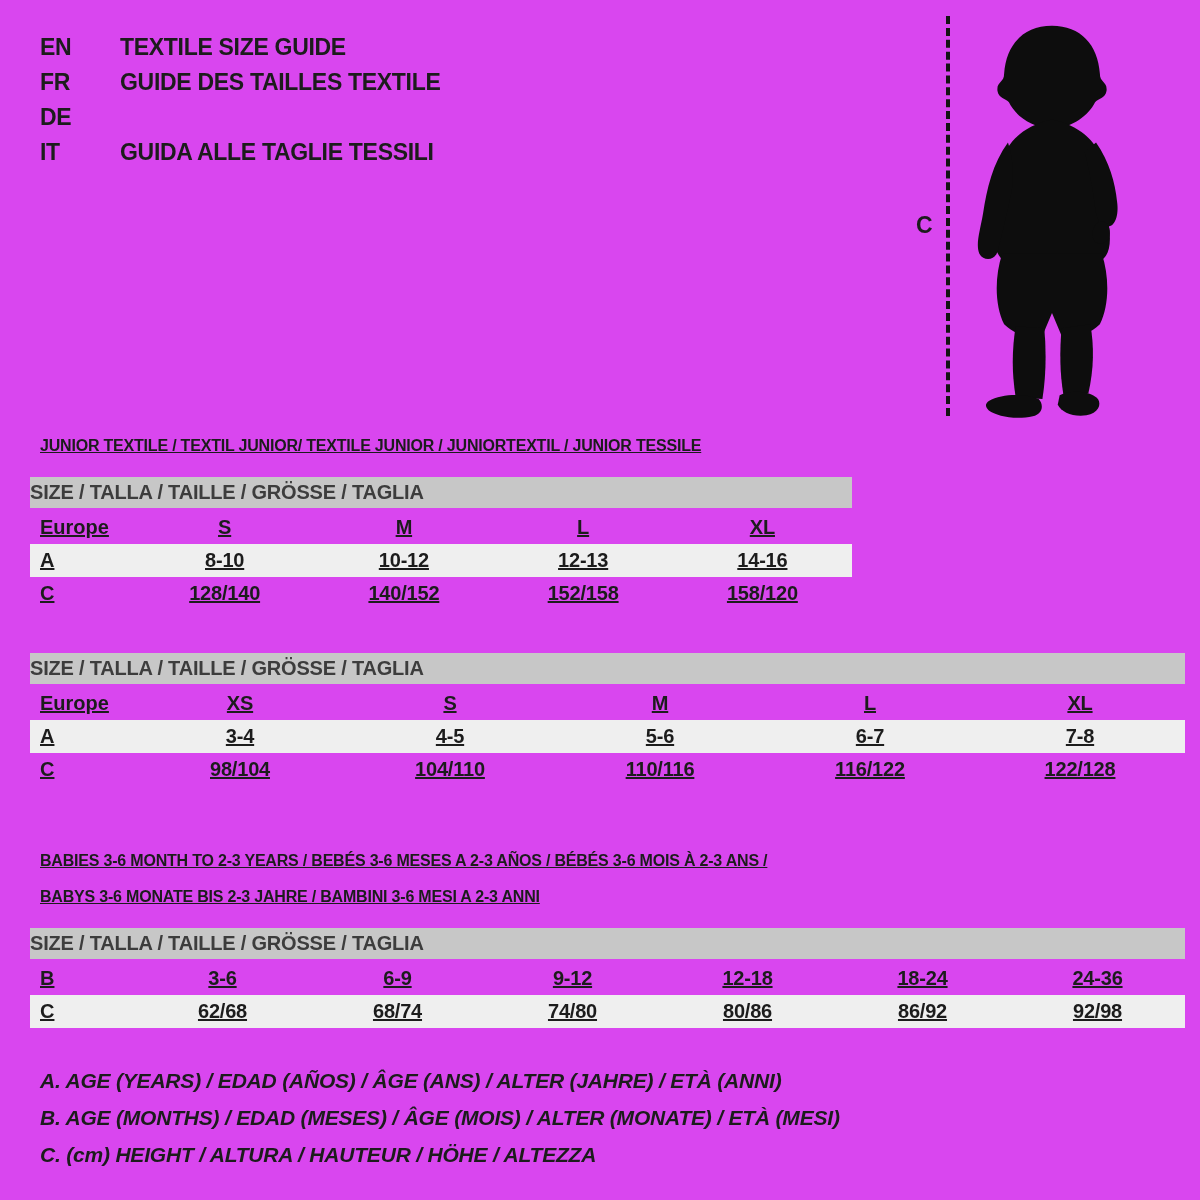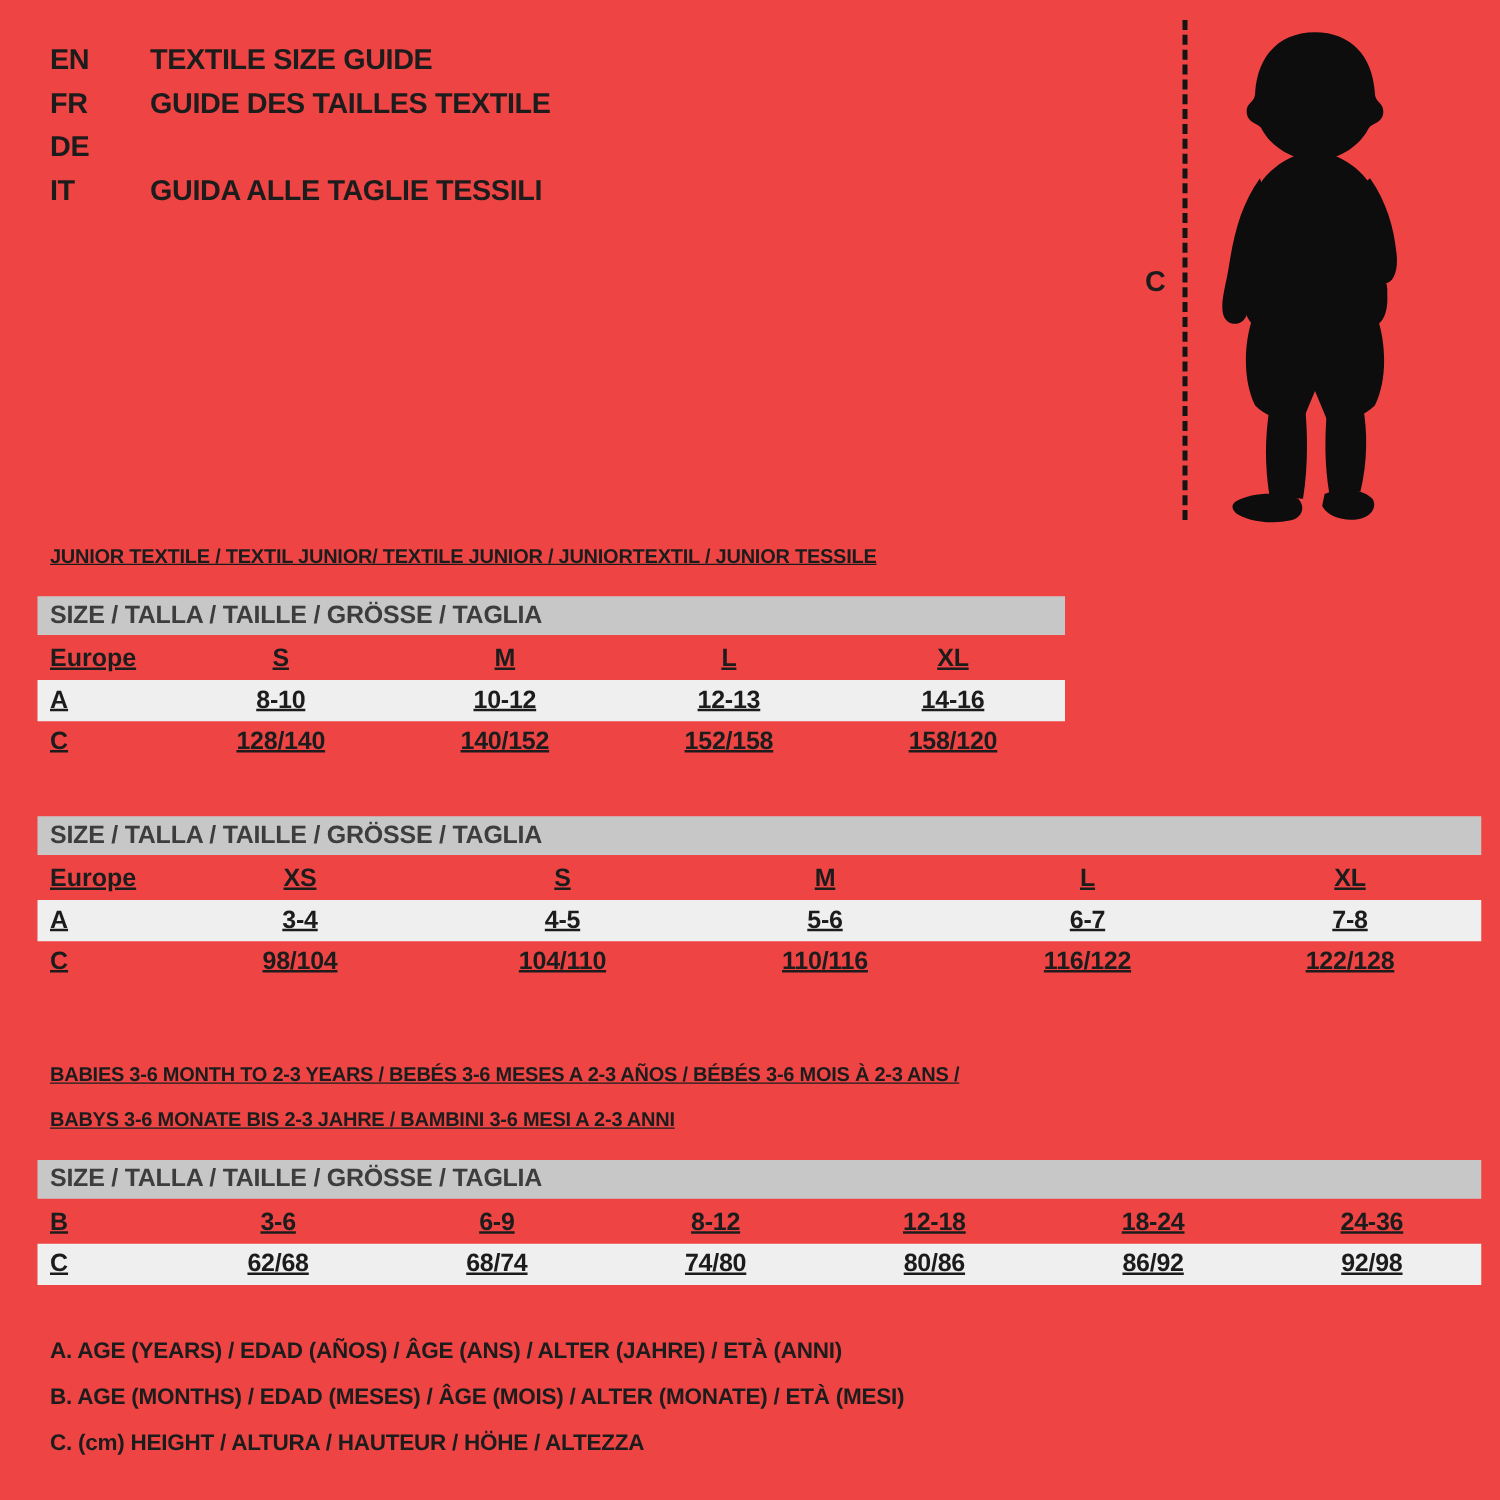--- a/index.html
+++ b/index.html
@@ -1,17 +1,17 @@
 <!DOCTYPE html>
 <html style="--shaded-row: #efefef;"><head>
 <meta charset="utf-8">
 <style>
   html,body { margin:0; padding:0; background:#fff; }
   .page {
-    position:relative; width:1200px; height:1200px; background:#ef4444;
+    position:relative; width:1200px; height:1200px; background:#d946ef;
     overflow:hidden; font-family:"Liberation Sans", sans-serif; color:#1c1c1c;
   }
 
   
   .lang-list { position:absolute; left:40px; top:30px; }
   .lang-row  { display:flex; height:35px; align-items:center; }
   .lang-code, .lang-label {
     font-weight:700; font-size:23px; letter-spacing:-0.3px; white-space:nowrap;
   }
   .lang-code { width:80px; }
@@ -33,33 +33,33 @@
   #section-1 { top:640px; width:1155px; }
   #section-2 { top:843px; width:1155px; }
   .section-title {
     margin:0 0 0 10px; font-weight:700; font-size:16px;
     letter-spacing:-0.2px; line-height:36px; white-space:nowrap;text-decoration:underline;
   }
   .stable { margin-top:13px; }
   .size-band {
     height:31px; background:#c7c7c7; color:#3d3d3d;
     font-weight:700; font-size:20px; letter-spacing:-0.2px;
-    display:flex; align-items:center; padding-left:10px;
+    display:flex; align-items:center; 
     box-sizing:border-box; margin-bottom:3px;
   }
   .trow { display:flex; align-items:center; height:33px; font-weight:700; font-size:20px;text-decoration:underline; }
   .trow.shaded { background:var(--shaded-row, #efefef); }
   .tlabel { width:105px; padding-left:10px; box-sizing:border-box; }
   .tcell  { flex:1; text-align:center; letter-spacing:-0.2px; }
 
   
   .legend { position:absolute; left:40px; top:1062px; }
   .legend-line {
-    font-weight:700; font-size:18px; letter-spacing:-0.2px;
-    line-height:37px; white-space:nowrap;
+    font-weight:700; font-size:21px; letter-spacing:-0.2px;
+    line-height:37px; white-space:nowrap;font-style:italic;
   }
 </style>
 </head>
 <body>
 
 <div class="page">
 
   <div class="lang-list">
       <div class="lang-row">
         <div class="lang-code">EN</div>
@@ -172,21 +172,21 @@
         <div class="section-title">BABIES 3-6 MONTH TO 2-3 YEARS / BEBÉS 3-6 MESES A 2-3 AÑOS / BÉBÉS 3-6 MOIS À 2-3 ANS /</div>
         <div class="section-title">BABYS 3-6 MONATE BIS 2-3 JAHRE / BAMBINI 3-6 MESI A 2-3 ANNI</div>
       </div>
     <div class="stable">
       <div class="size-band" style="background: rgb(199, 199, 199); color: rgb(61, 61, 61);">SIZE / TALLA / TAILLE / GRÖSSE / TAGLIA</div>
       <div>
           <div class="trow">
             <div class="tlabel">B</div>
             <div class="tcell">3-6</div>
             <div class="tcell">6-9</div>
-            <div class="tcell">8-12</div>
+            <div class="tcell">9-12</div>
             <div class="tcell">12-18</div>
             <div class="tcell">18-24</div>
             <div class="tcell">24-36</div>
           </div>
           <div class="trow shaded">
             <div class="tlabel">C</div>
             <div class="tcell">62/68</div>
             <div class="tcell">68/74</div>
             <div class="tcell">74/80</div>
             <div class="tcell">80/86</div>

